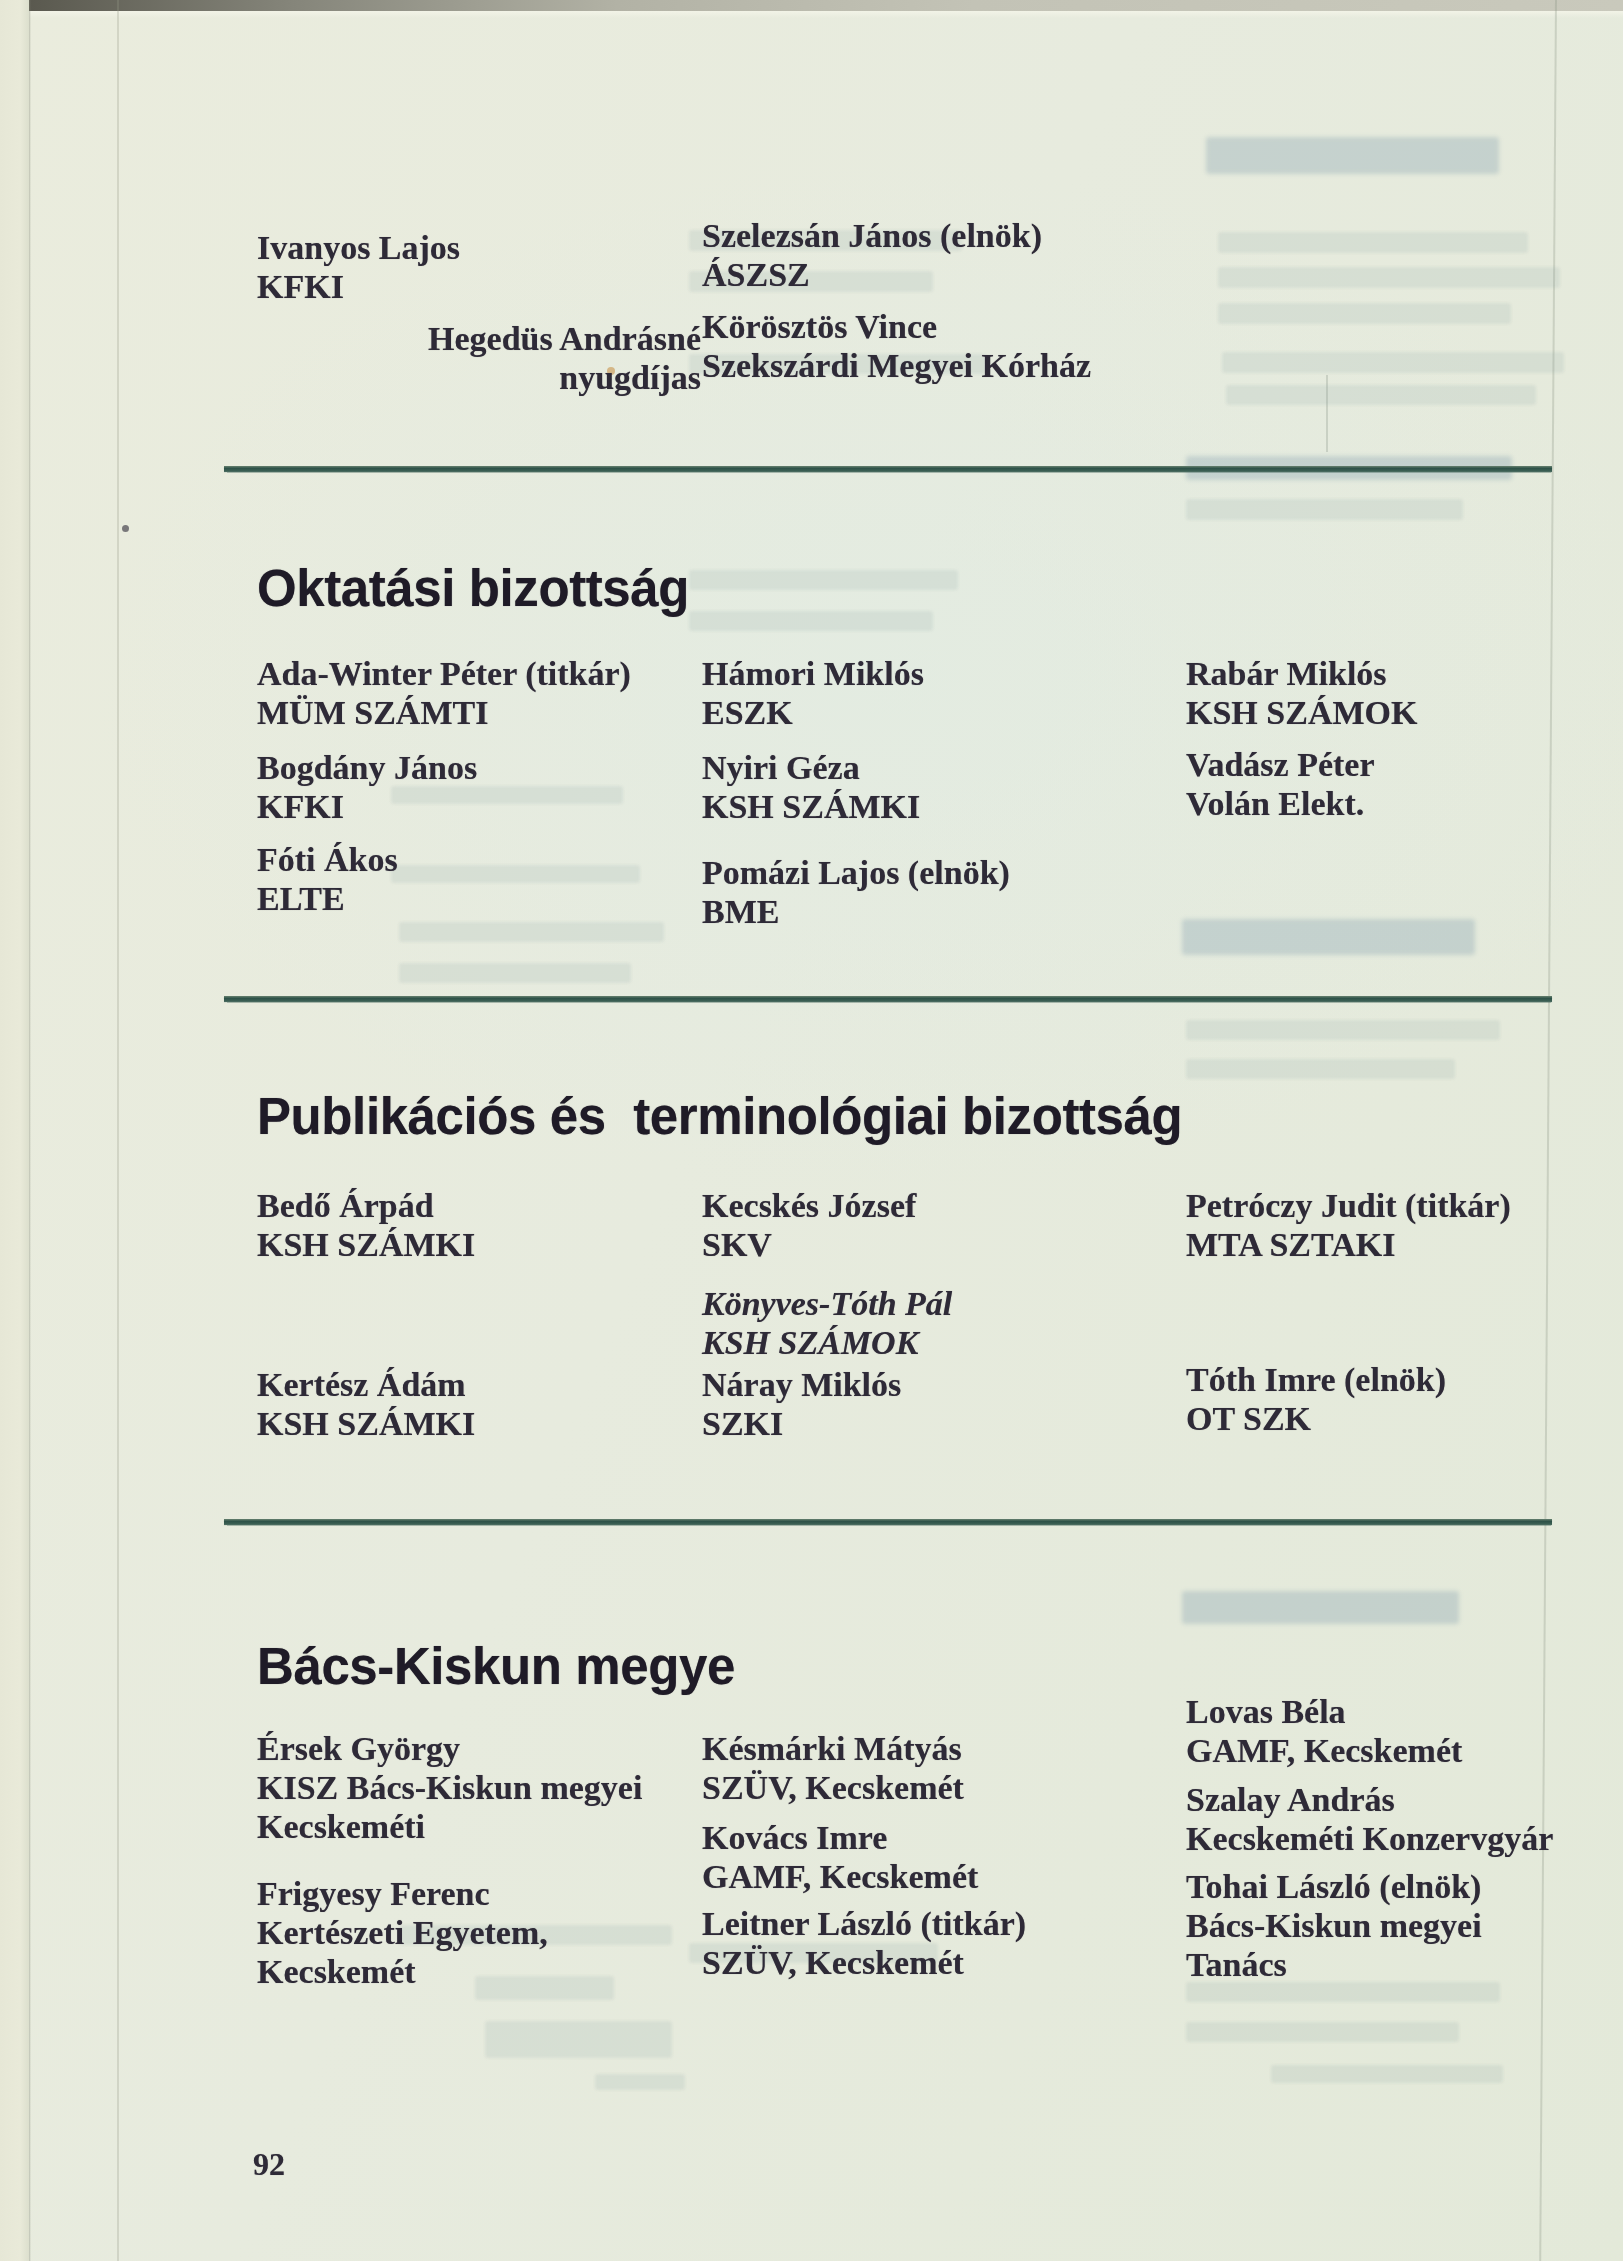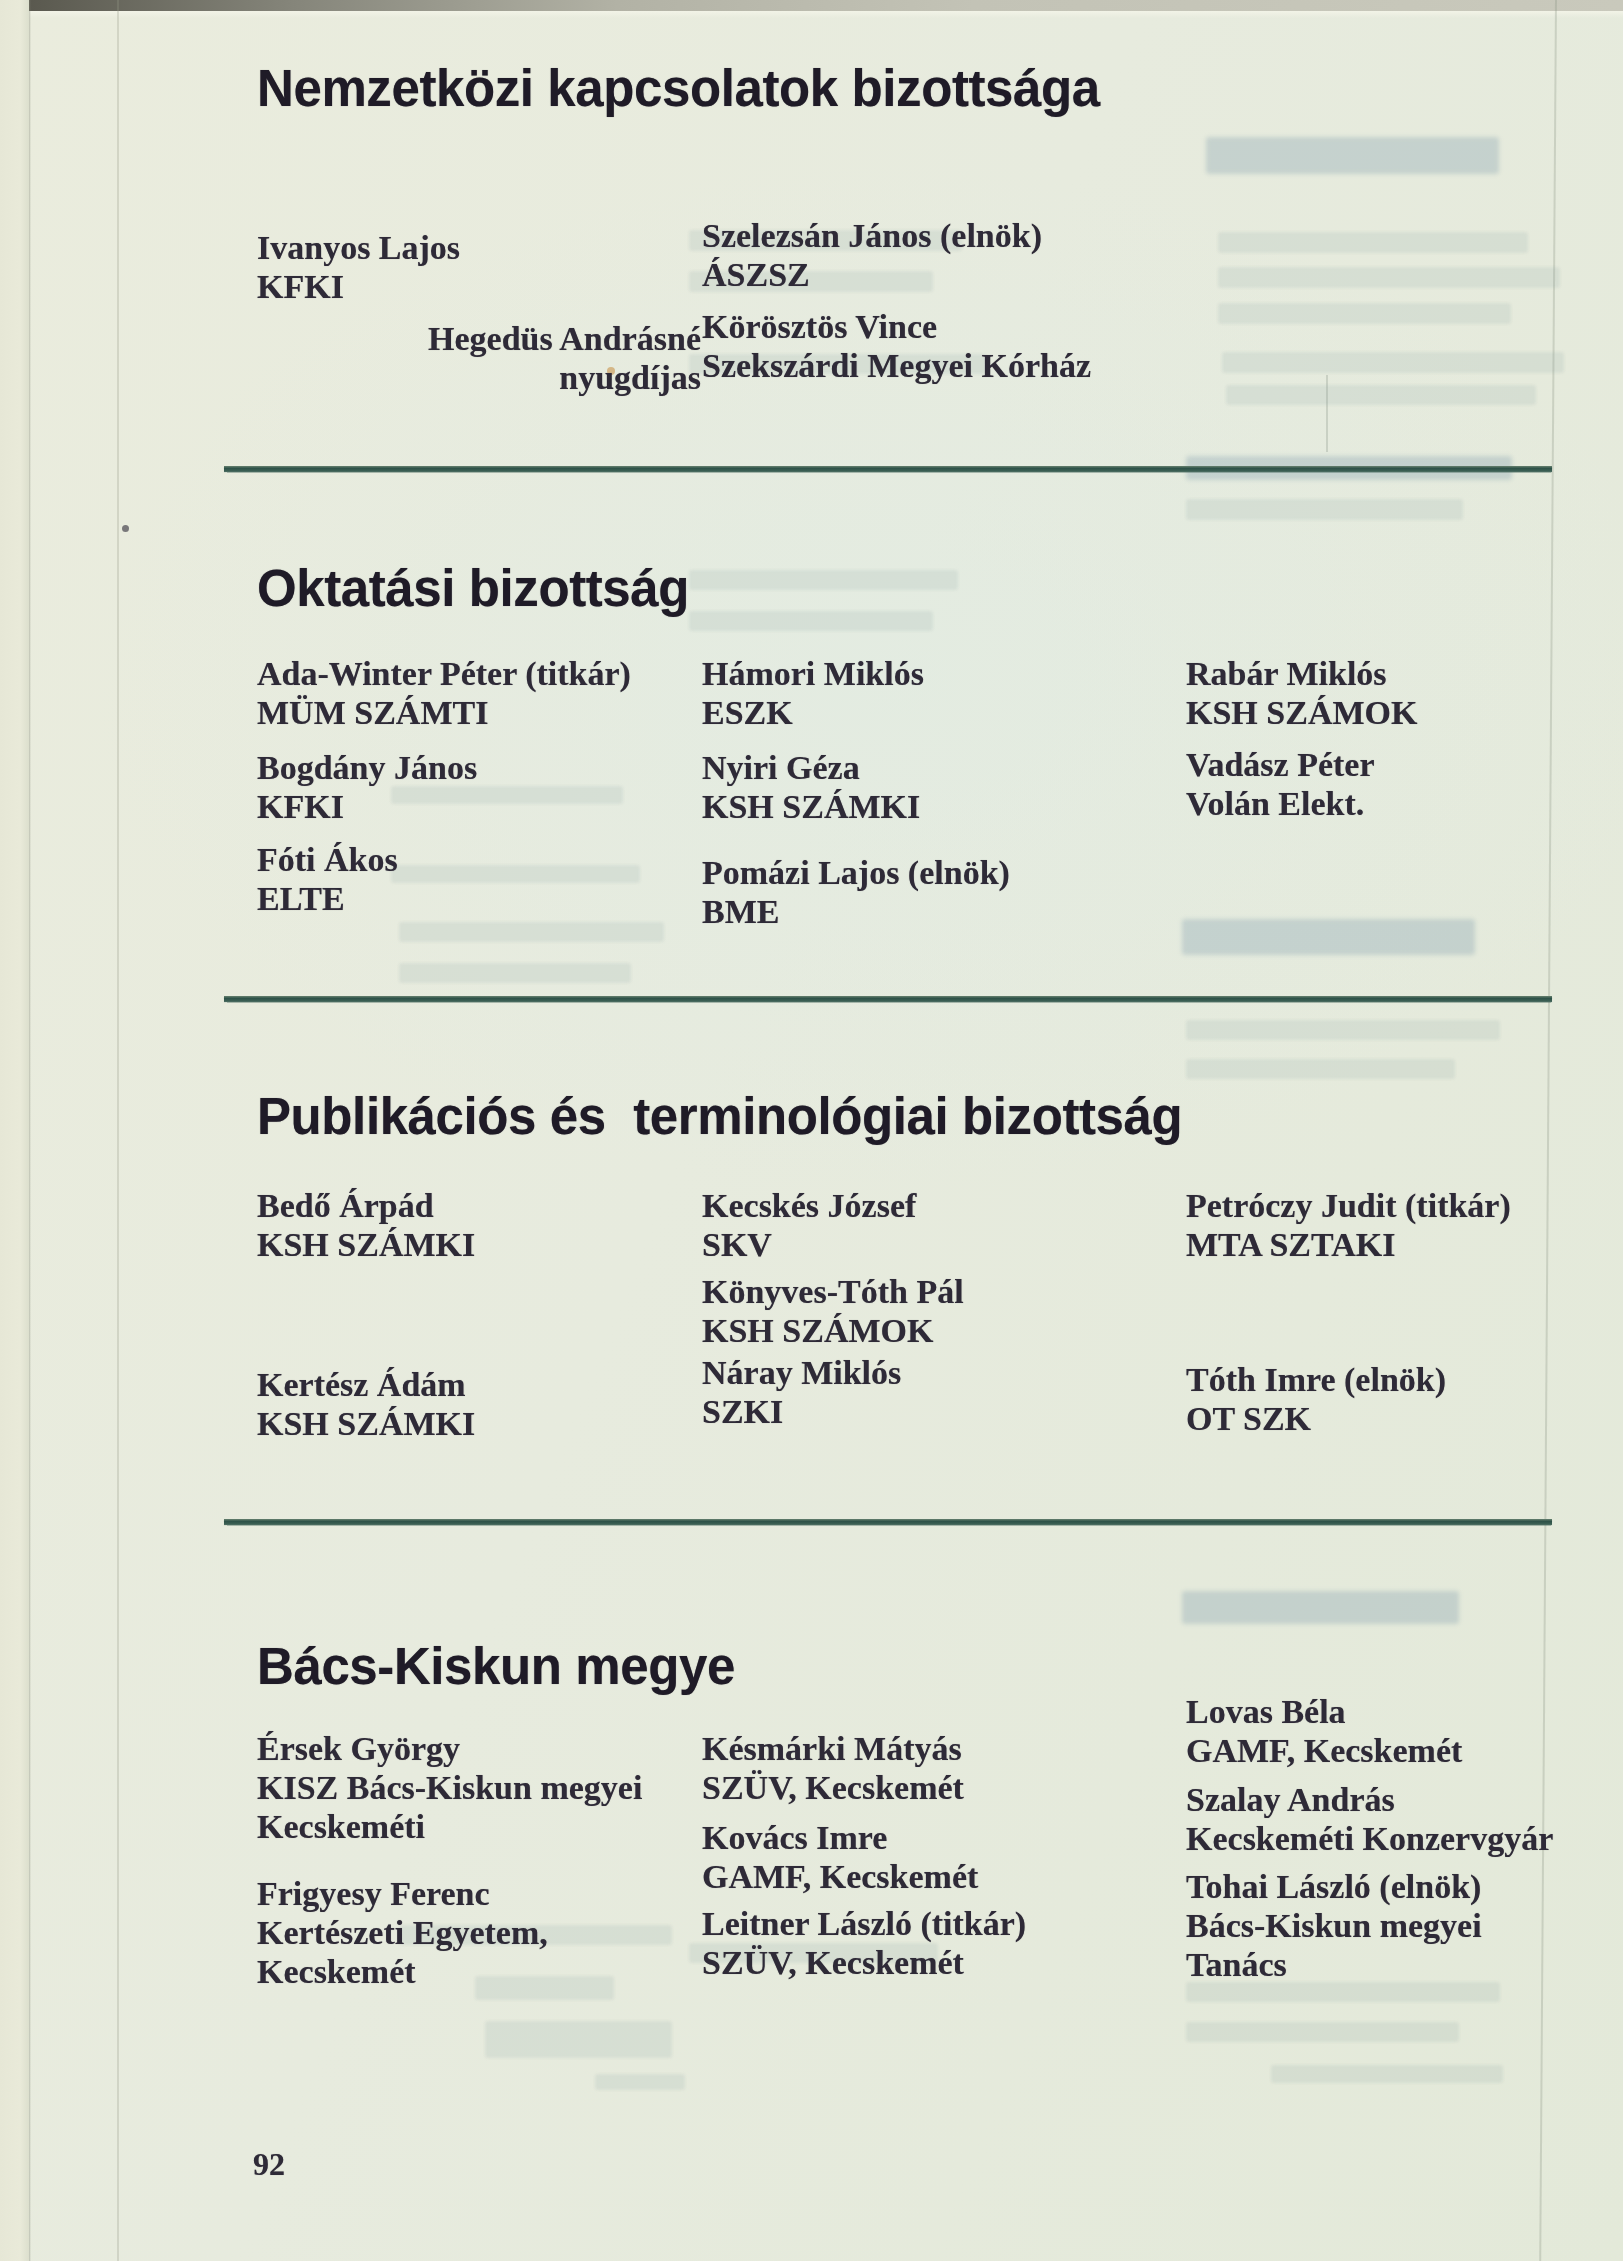--- a/index.html
+++ b/index.html
@@ -98,21 +98,20 @@
   <div class="ghost" style="left:595px;top:2074px;width:90px;height:16.3px"></div>
   <div class="ghost" style="left:689px;top:1943px;width:249px;height:19.6px"></div>
   <div class="ghost" style="left:399px;top:1925px;width:273px;height:19.6px"></div>
   <div class="ghost" style="left:1186px;top:1982px;width:314px;height:19.6px"></div>
   <div class="ghost" style="left:1186px;top:2022px;width:273px;height:19.6px"></div>
   <div class="ghost" style="left:1271px;top:2065px;width:232px;height:18px"></div>
 
   <div class="speck" style="left:607px;top:367px;width:8.1px;height:8.1px;background:rgba(198,140,62,.55)"></div>
   <div class="speck" style="left:122px;top:525px;width:7.3px;height:7.3px;background:rgba(45,42,55,.6)"></div>
 
-  <h1 class="section-title" style="top:62px">Nemzetközi kapcsolatok bizottsága</h1>
   <div class="col" style="left:257px;top:228px">
       <div class="entry">
         <div class="line">Ivanyos Lajos</div>
         <div class="line">KFKI</div>
       </div>
       <div class="entry" style="margin-top: 13px; text-align: right;">
         <div class="line">Hegedüs Andrásné</div>
         <div class="line">nyugdíjas</div>
       </div>
     </div>
@@ -178,21 +177,21 @@
       <div class="entry" style="margin-top: 101px;">
         <div class="line">Kertész Ádám</div>
         <div class="line">KSH SZÁMKI</div>
       </div>
     </div>
   <div class="col" style="left:702px;top:1186px">
       <div class="entry">
         <div class="line">Kecskés József</div>
         <div class="line">SKV</div>
       </div>
-      <div class="entry" style="margin-top: 8px;">
+      <div class="entry" style="margin-top: 20px; font-style: italic;">
         <div class="line">Könyves-Tóth Pál</div>
         <div class="line">KSH SZÁMOK</div>
       </div>
       <div class="entry" style="margin-top: 3px;">
         <div class="line">Náray Miklós</div>
         <div class="line">SZKI</div>
       </div>
     </div>
   <div class="col" style="left:1186px;top:1186px">
       <div class="entry">

